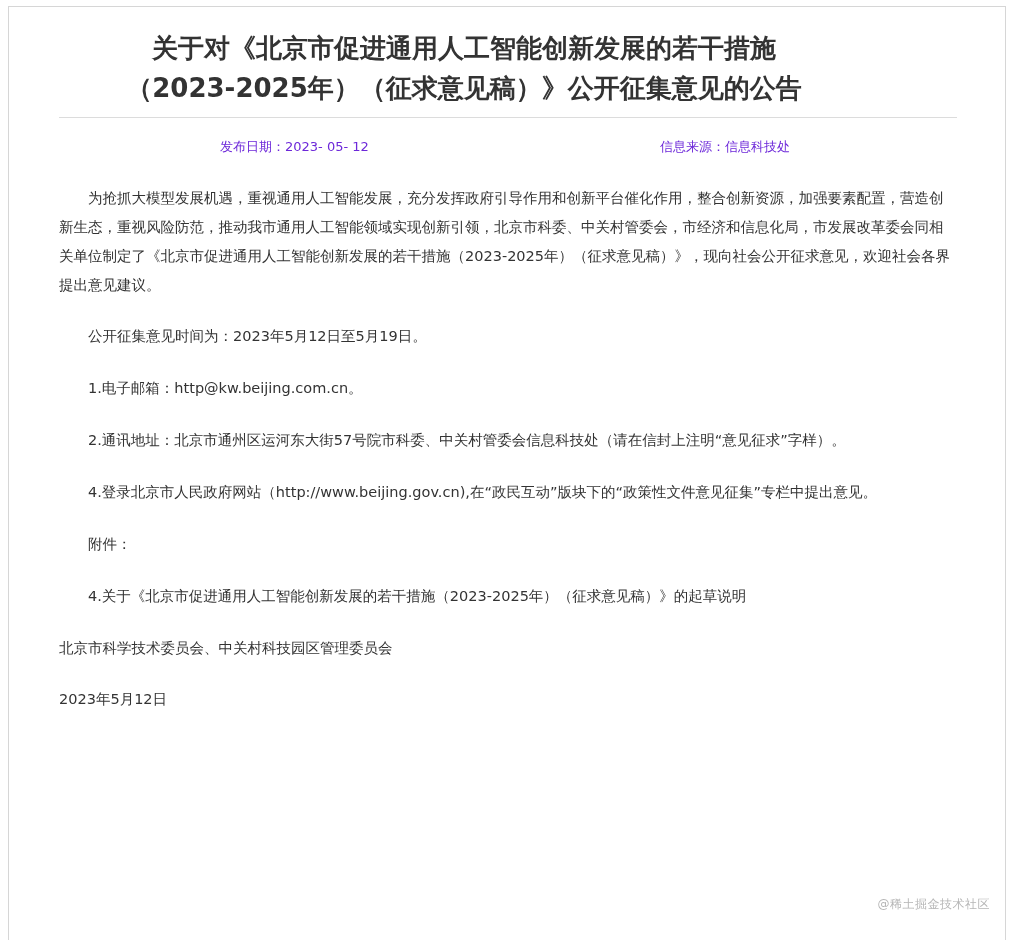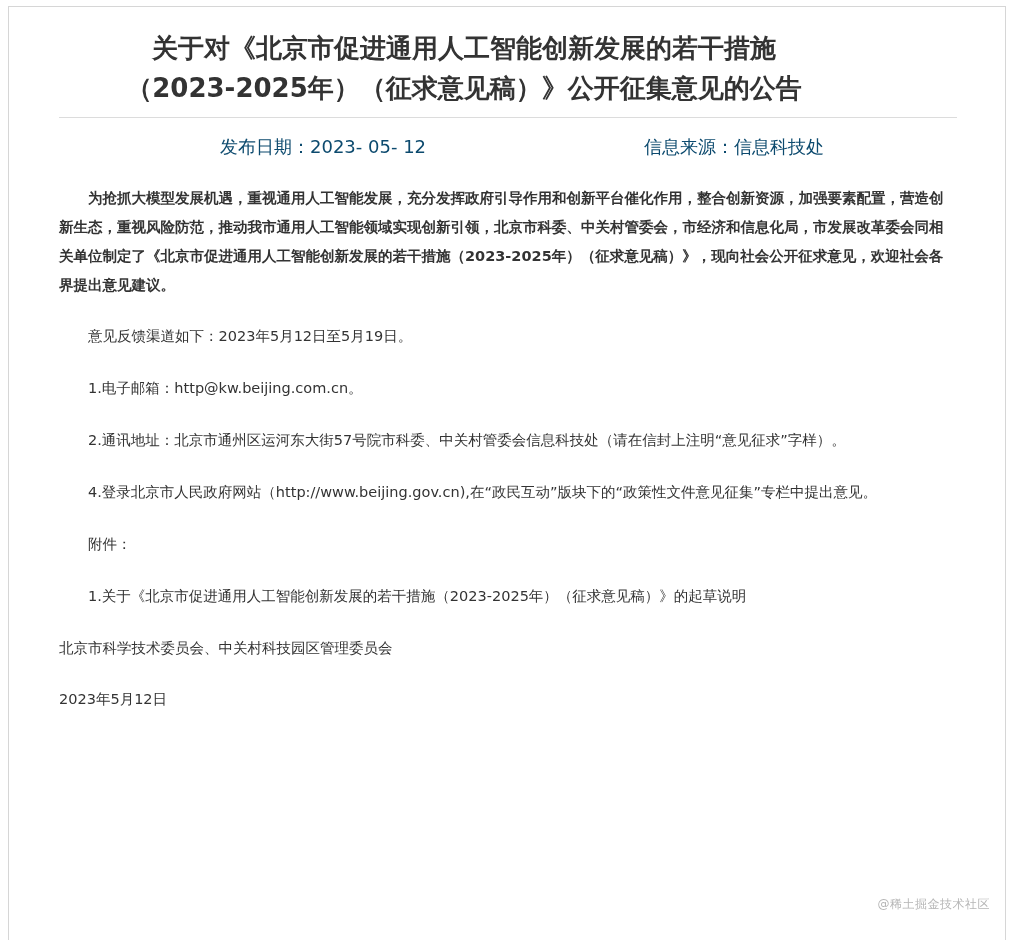--- a/index.html
+++ b/index.html
@@ -44,40 +44,40 @@
       position: absolute;
       left: 59px;
       top: 117px;
       width: 898px;
       height: 1px;
       background: #dcdcdc;
     }
     .meta {
       position: absolute;
       top: 138px;
-      font-size: 18px;
+      font-size: 13px;
       line-height: 18px;
-      color: #0c4a6e;
+      color: #6d28d9;
     }
     .meta-date { left: 220px; }
-    .meta-source { left: 644px; }
+    .meta-source { left: 660px; }
     .content {
       position: absolute;
       left: 59px;
       top: 184px;
       width: 898px;
       font-size: 14.5px;
       line-height: 29px;
       color: #333333;
     }
     .content p {
       margin: 0 0 23px 0;
       text-indent: 2em;
     }
-    .content p.intro { margin-bottom: 22px; font-weight: bold; }
+    .content p.intro { margin-bottom: 22px; }
     .content p.sign {
       text-indent: 0;
       text-align: left;
       margin-bottom: 22px;
     }
     .watermark {
       position: absolute;
       right: 26px;
       top: 892px;
       font-size: 12px;
@@ -102,23 +102,23 @@
 <div class="meta meta-date">
   <span>发布日期：</span><span>2023- 05- 12</span>
 </div>
 
 <div class="meta meta-source">
   <span>信息来源：</span><span>信息科技处</span>
 </div>
 
 <div class="content">
   <p class="intro">为抢抓大模型发展机遇，重视通用人工智能发展，充分发挥政府引导作用和创新平台催化作用，整合创新资源，加强要素配置，营造创新生态，重视风险防范，推动我市通用人工智能领域实现创新引领，北京市科委、中关村管委会，市经济和信息化局，市发展改革委会同相关单位制定了《北京市促进通用人工智能创新发展的若干措施（2023-2025年）（征求意见稿）》，现向社会公开征求意见，欢迎社会各界提出意见建议。</p>
-  <p>意见反馈渠道如下：2023年5月12日至5月19日。</p>
+  <p>公开征集意见时间为：2023年5月12日至5月19日。</p>
   <p><span>1.电子邮箱：</span><span>http@kw.beijing.com.cn</span><span>。</span></p>
   <p>2.通讯地址：北京市通州区运河东大街57号院市科委、中关村管委会信息科技处（请在信封上注明“意见征求”字样）。</p>
   <p>4.登录北京市人民政府网站（http://www.beijing.gov.cn),在“政民互动”版块下的“政策性文件意见征集”专栏中提出意见。</p>
   <p>附件：</p>
-  <p>1.关于《北京市促进通用人工智能创新发展的若干措施（2023-2025年）（征求意见稿）》的起草说明</p>
+  <p>4.关于《北京市促进通用人工智能创新发展的若干措施（2023-2025年）（征求意见稿）》的起草说明</p>
   <p class="sign">北京市科学技术委员会、中关村科技园区管理委员会</p>
   <p class="sign">2023年5月12日</p>
 </div>
 
 <div class="watermark">@稀土掘金技术社区</div>
 
 </body></html>

